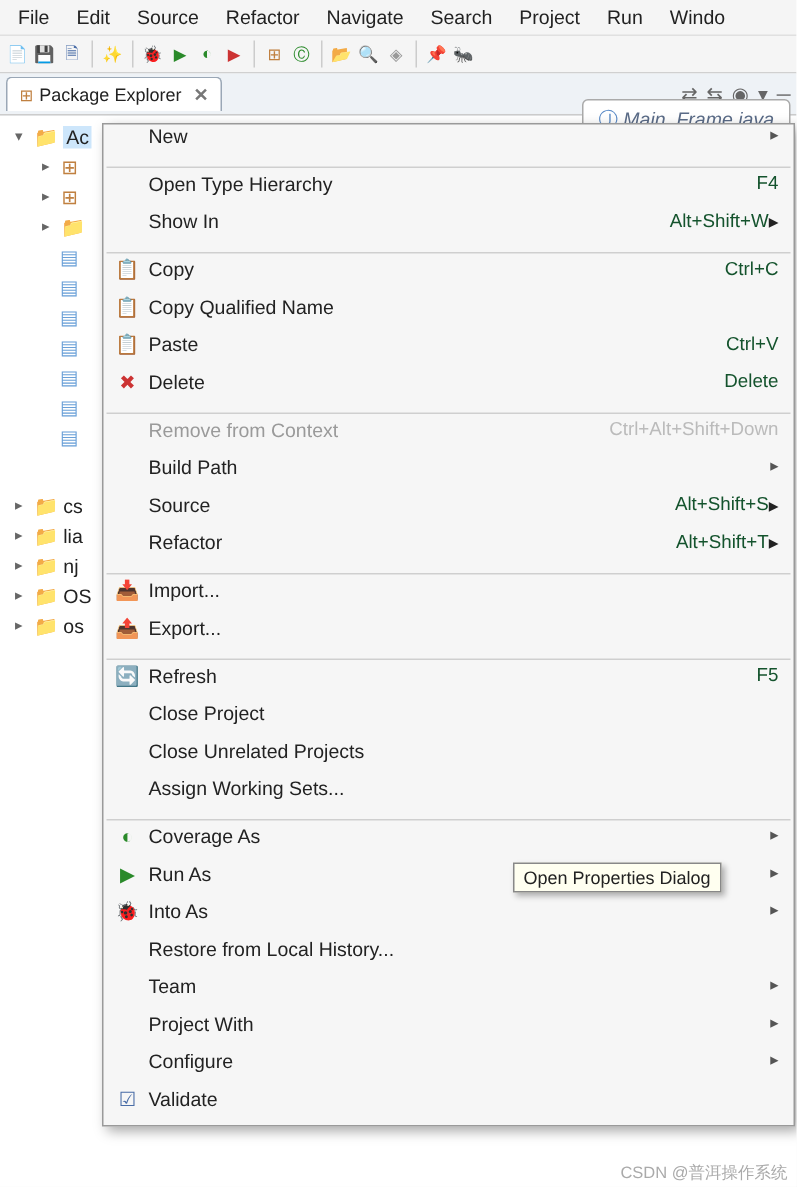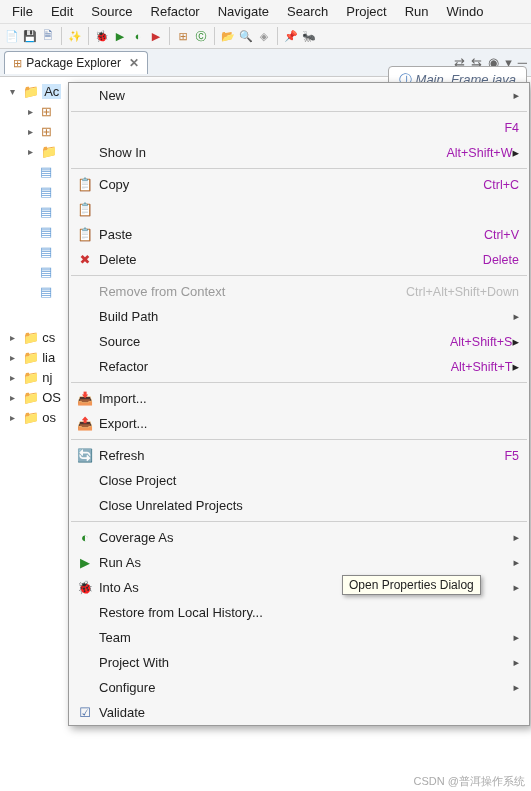--- a/index.html
+++ b/index.html
@@ -16,24 +16,24 @@
 .editor-tab{position:absolute;right:4px;top:66px;border:1px solid #aaa;border-radius:4px 4px 0 0;padding:4px 10px;background:#fff;color:#5a6b87;font-style:italic}
 .underline{border-bottom:1px dotted #5a6b87}
 .explorer{padding:4px 0 0 6px}
 .tree-row{display:flex;align-items:center;gap:3px;height:20px;padding-left:4px}
 .twisty{width:10px;font-size:10px;color:#666}
 .pj{color:#b58900}
 .pkg{color:#c08040}
 .folder{color:#e6b84f}
 .file{color:#6aa0d8}
 .ctx{position:absolute;left:68px;top:82px;width:460px;background:#f6f6f6;border:1px solid #9a9a9a;box-shadow:3px 3px 8px rgba(0,0,0,.35)}
-.mi{display:flex;align-items:center;height:25px;padding:0 10px 0 6px}
+.mi{display:flex;align-items:flex-start;height:25px;padding:0 10px 0 6px}
 .mi .ic{width:20px;display:flex;justify-content:center;color:#555;font-size:13px}
 .mi .lbl{flex:0 0 auto;padding-left:4px}
-.mi .accel{margin-left:auto;color:#a21caf;font-size:12.5px}
+.mi .accel{margin-left:auto;color:#14532d;font-size:12.5px}
 .mi .sub{margin-left:auto;color:#555;font-size:11px;padding-left:20px}
 .mi.disabled{color:#9a9a9a}
 .mi.disabled .accel{color:#bbb}
 .msep{height:1px;background:#cfcfcf;margin:3px 2px}
 .tooltip{position:absolute;left:342px;top:575px;background:#fffff0;border:1px solid #888;padding:2px 6px;font-size:12px;box-shadow:2px 2px 4px rgba(0,0,0,.3)}
 .watermark{position:absolute;right:6px;bottom:2px;color:#aaa;font-size:11px}
 </style>
 </head>
 <body>
 
@@ -161,36 +161,38 @@
 
 <div class="ctx" id="ctxmenu">
     <div class="mi">
       <span class="ic"></span>
       <span class="lbl">New</span>
       <span class="sub" style="margin-left: auto;"> ▸</span>
     </div>
     <div class="msep"></div>
     <div class="mi">
       <span class="ic"></span>
+      <span class="lbl">Open Type Hierarchy</span>
       <span class="accel">F4</span>
     </div>
     <div class="mi">
       <span class="ic"></span>
       <span class="lbl">Show In</span>
       <span class="accel">Alt+Shift+W</span>
       <span class=""> ▸</span>
     </div>
     <div class="msep"></div>
     <div class="mi">
       <span class="ic">📋</span>
       <span class="lbl">Copy</span>
       <span class="accel">Ctrl+C</span>
     </div>
     <div class="mi">
       <span class="ic">📋</span>
+      <span class="lbl">Copy Qualified Name</span>
     </div>
     <div class="mi">
       <span class="ic">📋</span>
       <span class="lbl">Paste</span>
       <span class="accel">Ctrl+V</span>
     </div>
     <div class="mi">
       <span class="ic" style="color: rgb(204, 51, 51);">✖</span>
       <span class="lbl">Delete</span>
       <span class="accel">Delete</span>
@@ -234,20 +236,24 @@
       <span class="accel">F5</span>
     </div>
     <div class="mi">
       <span class="ic"></span>
       <span class="lbl">Close Project</span>
     </div>
     <div class="mi">
       <span class="ic"></span>
       <span class="lbl">Close Unrelated Projects</span>
     </div>
+    <div class="mi">
+      <span class="ic"></span>
+      <span class="lbl">Assign Working Sets...</span>
+    </div>
     <div class="msep"></div>
     <div class="mi">
       <span class="ic" style="color: rgb(42, 138, 42);">◐</span>
       <span class="lbl">Coverage As</span>
       <span class="sub" style="margin-left: auto;"> ▸</span>
     </div>
     <div class="mi">
       <span class="ic" style="color: rgb(42, 138, 42);">▶</span>
       <span class="lbl">Run As</span>
       <span class="sub" style="margin-left: auto;"> ▸</span>

